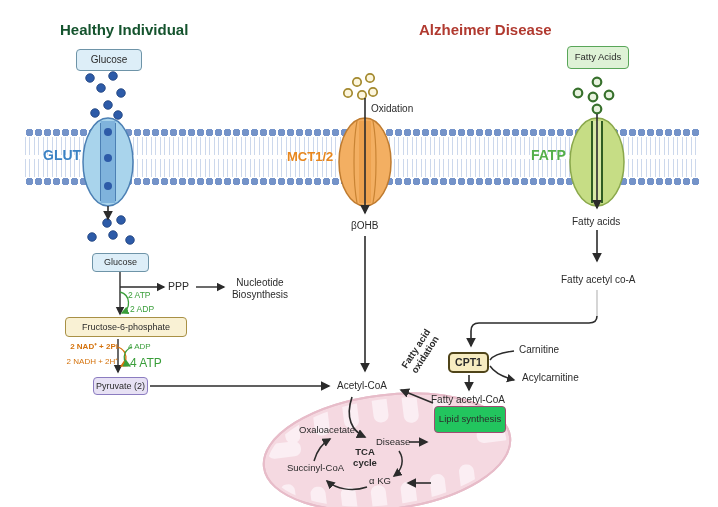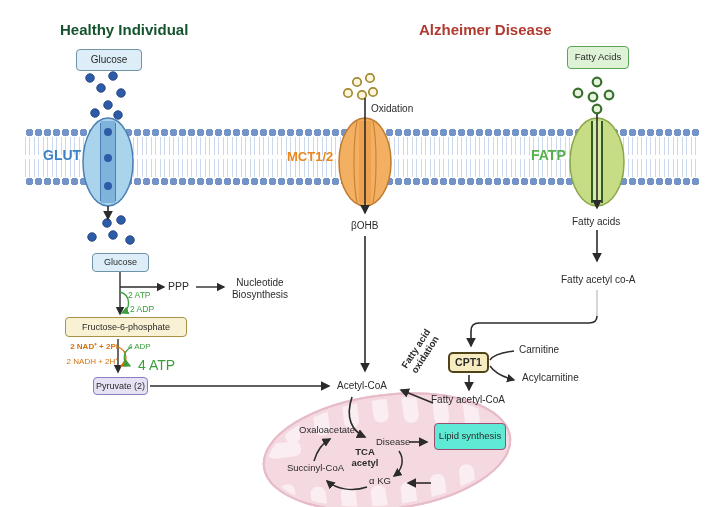--- a/index.html
+++ b/index.html
@@ -194,31 +194,31 @@
 
   <div class="box z3" style="left:92px;top:253px;width:57px;height:19px;background:#ddeef8;border:1.5px solid #6e94a8;font-size:9px;">Glucose</div>
   <div class="lbl z3" style="left:168px;top:280px;font-size:10.5px;">PPP</div>
   <div class="lbl wrap z3" style="left:228px;top:277px;width:64px;">Nucleotide Biosynthesis</div>
   <div class="lbl z3" style="left:128px;top:291px;font-size:8.5px;color:#3a9e3a;">2 ATP</div>
   <div class="lbl z3" style="left:130px;top:305px;font-size:8.5px;color:#3a9e3a;">2 ADP</div>
   <div class="box z3" style="left:65px;top:317px;width:122px;height:20px;background:#f9f1d4;border:1.5px solid #a89045;font-size:9px;text-align:right;">Fructose-6-phosphate</div>
   <div class="lbl z3" style="left:56px;top:342px;width:62px;font-size:8px;color:#d4720c;text-align:right;font-weight:bold;">2 NAD⁺ + 2Pi</div>
   <div class="lbl z3" style="left:128px;top:342px;font-size:8px;color:#3a9e3a;">4 ADP</div>
   <div class="lbl z3" style="left:48px;top:357px;width:70px;font-size:8px;color:#d4720c;text-align:right;">2 NADH + 2H⁺</div>
-  <div class="lbl z3" style="left:130px;top:357px;font-size:14px;color:#3a9e3a;margin-left:8px;">4 ATP</div>
+  <div class="lbl z3" style="left:130px;top:357px;font-size:12px;color:#3a9e3a;">4 ATP</div>
   <div class="box z3" style="left:93px;top:377px;width:55px;height:18px;background:#e7e1f4;border:1.5px solid #8b7cc0;font-size:9px;">Pyruvate (2)</div>
 
   <div class="lbl z3" style="left:337px;top:380px;">Acetyl-CoA</div>
   <div class="lbl wrap z3" style="left:392px;top:341px;width:58px;font-weight:bold;font-size:9.5px;transform:rotate(-57deg);">Fatty acid oxidation</div>
 
   <div class="box z3" style="left:448px;top:352px;width:41px;height:21px;background:#f7ecc1;border:2px solid #4f4419;border-radius:5px;font-weight:bold;font-size:10.5px;">CPT1</div>
   <div class="lbl z3" style="left:519px;top:344px;">Carnitine</div>
   <div class="lbl z3" style="left:522px;top:372px;">Acylcarnitine</div>
   <div class="lbl z3" style="left:431px;top:394px;">Fatty acetyl-CoA</div>
 
   <div class="lbl z3" style="left:299px;top:425px;font-size:9.5px;">Oxaloacetate</div>
   <div class="lbl z3" style="left:376px;top:437px;font-size:9.5px;">Disease</div>
-  <div class="lbl wrap z3" style="left:346px;top:447px;width:38px;font-size:9.5px;font-weight:bold;">TCA acetyl</div>
+  <div class="lbl wrap z3" style="left:346px;top:447px;width:38px;font-size:9.5px;font-weight:bold;">TCA cycle</div>
   <div class="lbl z3" style="left:287px;top:463px;font-size:9.5px;">Succinyl-CoA</div>
   <div class="lbl z3" style="left:369px;top:476px;font-size:9.5px;">α KG</div>
-  <div class="box wrap z3" style="left:434px;top:423px;width:72px;height:27px;background:#5eead4;border:1.5px solid #a04c72;font-size:9.5px;">Lipid synthesis</div>
+  <div class="box wrap z3" style="left:434px;top:406px;width:72px;height:27px;background:#22c55e;border:1.5px solid #a04c72;font-size:9.5px;">Lipid synthesis</div>
 
 </div>
 
 </body></html>

